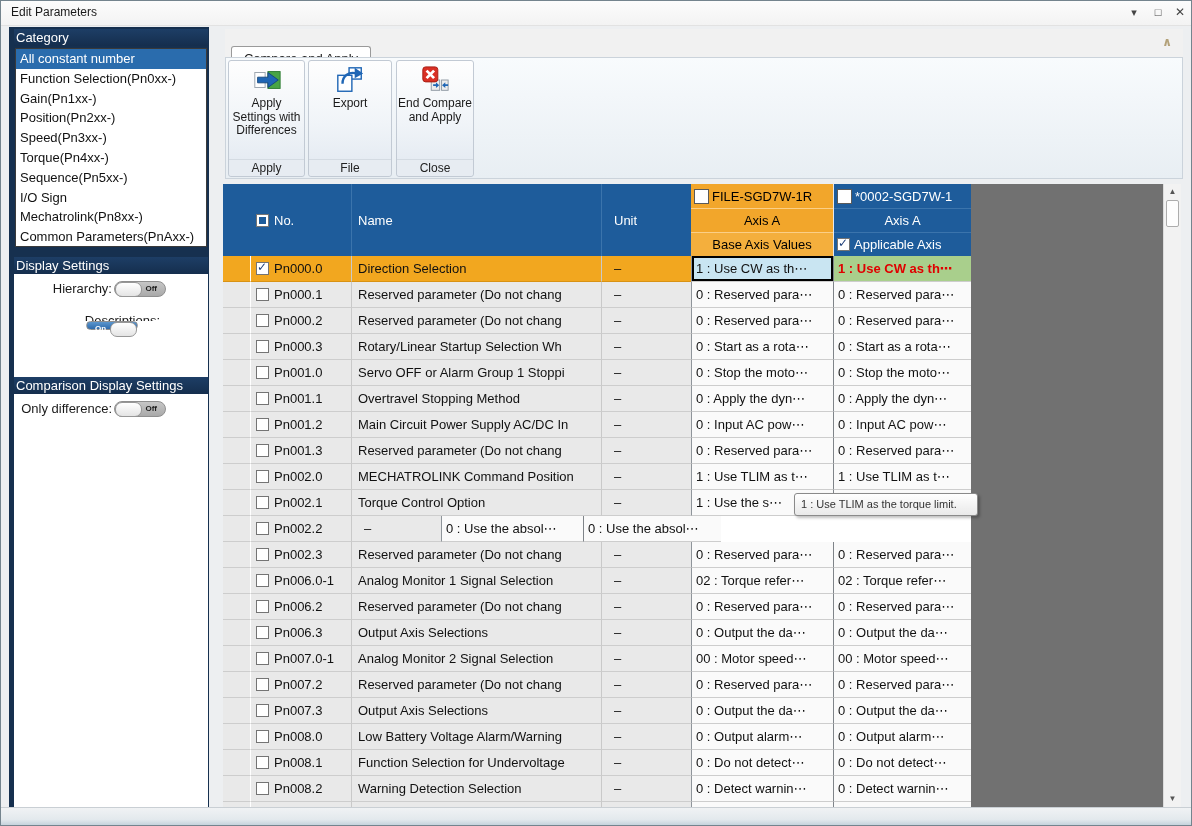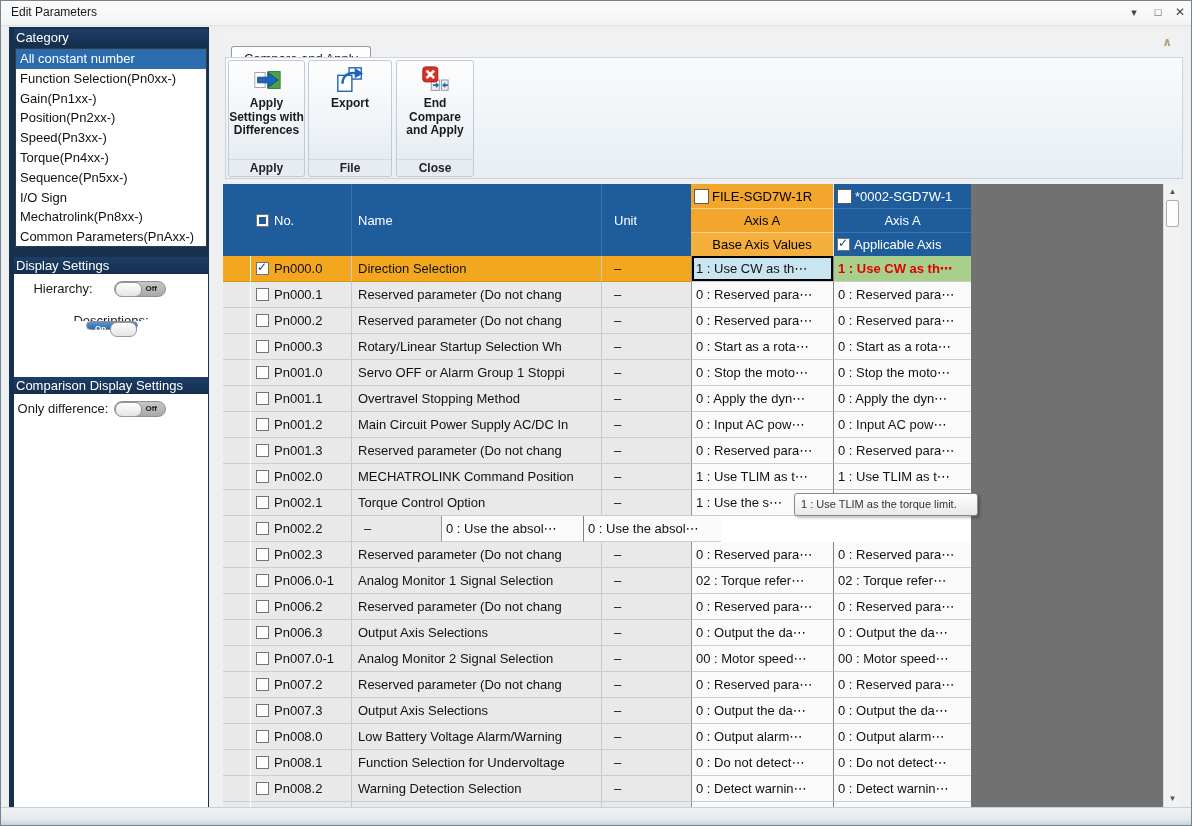--- a/index.html
+++ b/index.html
@@ -14,35 +14,35 @@
   .side-header{position:absolute;left:5px;width:194px;height:17px;color:#fff;font-size:13px;line-height:17px;padding-left:2px;box-sizing:border-box;background:linear-gradient(#1D3E66,#152E4D);}
   .hdr-cat{top:2px;} .hdr-ds{top:230px;} .hdr-cds{top:350px;}
   .listbox{position:absolute;left:6px;top:21px;width:192px;height:199px;background:#fff;border:1px solid #3A3A3A;box-sizing:border-box;overflow:hidden;}
   .list-item{height:19.8px;line-height:19.8px;font-size:13px;color:#111;padding-left:4px;white-space:nowrap;overflow:hidden;}
   .list-item.selected{background:#2A6CAD;color:#fff;}
   .panel{position:absolute;left:5px;width:194px;background:#fff;}
   .panel.p1{top:247px;height:103px;}
   .panel.p2{top:367px;height:419px;}
   .toggle-row{position:relative;height:17px;margin-top:6px;display:flex;align-items:center;}
   .p1 .toggle-row:first-child{margin-top:6px;} .p1 .toggle-row+ .toggle-row{margin-top:16px;flex-direction:column;}
-  .toggle-label{width:98px;text-align:center;font-size:13px;color:#1a1a1a;white-space:nowrap;overflow:hidden;}
+  .toggle-label{width:98px;text-align:right;font-size:13px;color:#1a1a1a;white-space:nowrap;overflow:hidden;}
   .toggle{position:relative;width:52px;height:16px;margin-left:2px;border:1px solid #8F8F8F;border-radius:8px;box-sizing:border-box;}
   .toggle.off{background:linear-gradient(#C6C6C6,#A9A9A9);}
   .toggle.on{background:linear-gradient(#5B96CE,#2F6BAC);}
   .toggle .handle{position:absolute;top:0px;width:25px;height:13px;background:linear-gradient(#FFFFFF,#E4E4E4);border:1px solid #979797;border-radius:7px;}
   .toggle.off .handle{left:0px;} .toggle.on .handle{right:0px;}
   .toggle .tlabel{position:absolute;top:2px;font-size:8px;font-weight:bold;}
   .toggle.off .tlabel{right:8px;color:#1a1a1a;text-align:right;} .toggle.on .tlabel{left:8px;color:#fff;}
   .collapse-btn{position:absolute;right:1px;top:386px;width:15px;height:22px;color:#fff;font-size:15px;font-weight:bold;line-height:22px;text-align:center;}
   
   .tabstrip{position:absolute;left:224px;top:28px;width:958px;height:28px;background:#F1F1F1;}
   .tab{position:absolute;left:6px;top:17px;width:140px;height:26px;background:#fff;border:1px solid #9A9A9A;border-bottom:none;border-radius:3px 3px 0 0;box-sizing:border-box;font-size:13px;color:#1a1a1a;text-align:center;line-height:24px;}
   .ribbon-collapse{position:absolute;left:1154px;top:34px;width:24px;height:16px;color:#B3A179;font-size:12px;font-weight:bold;text-align:center;line-height:14px;}
   .ribbon{position:absolute;left:224px;top:56px;width:958px;height:122px;background:linear-gradient(#F8FBFD,#E8EEF3);border:1px solid #CBD3DB;box-sizing:border-box;}
-  .rgroup{position:absolute;top:2px;height:117px;background:linear-gradient(180deg,#FEFEFE 0%,#F0F4F8 55%,#E1E8F0 100%);border:1px solid #C2CAD4;border-radius:3px;box-sizing:border-box;font-weight:bold;}
+  .rgroup{position:absolute;top:2px;height:117px;background:linear-gradient(180deg,#FEFEFE 0%,#F0F4F8 55%,#E1E8F0 100%);border:1px solid #C2CAD4;border-radius:3px;box-sizing:border-box;}
   .rgroup.g1{left:2px;width:77px;} .rgroup.g2{left:82px;width:84px;padding-left:45px;} .rgroup.g3{left:170px;width:78px;}
   .gbtn{position:absolute;left:0;top:0;right:0;bottom:17px;display:flex;flex-direction:column;align-items:center;padding-top:4px;}
   .gbtn svg{width:30px;height:30px;flex:none;}
   .gbtn .blabel{margin-top:2px;font-size:12px;line-height:13.5px;color:#1a1a1a;text-align:center;white-space:pre-line;}
   .gcaption{position:absolute;left:0;right:0;bottom:0;height:16px;background:#E7ECF2;border-top:1px solid #D4DBE2;font-size:12px;color:#222;text-align:center;line-height:16px;border-radius:0 0 3px 3px;}
   
   .tablewrap{position:absolute;left:222px;top:183px;width:748px;height:623px;overflow:hidden;background:#fff;}
   .thead{display:flex;height:72px;}
   .hc{background:#1E5C9B;color:#fff;font-size:13px;display:flex;align-items:center;box-sizing:border-box;}
   .hc.w0{width:28px;}

